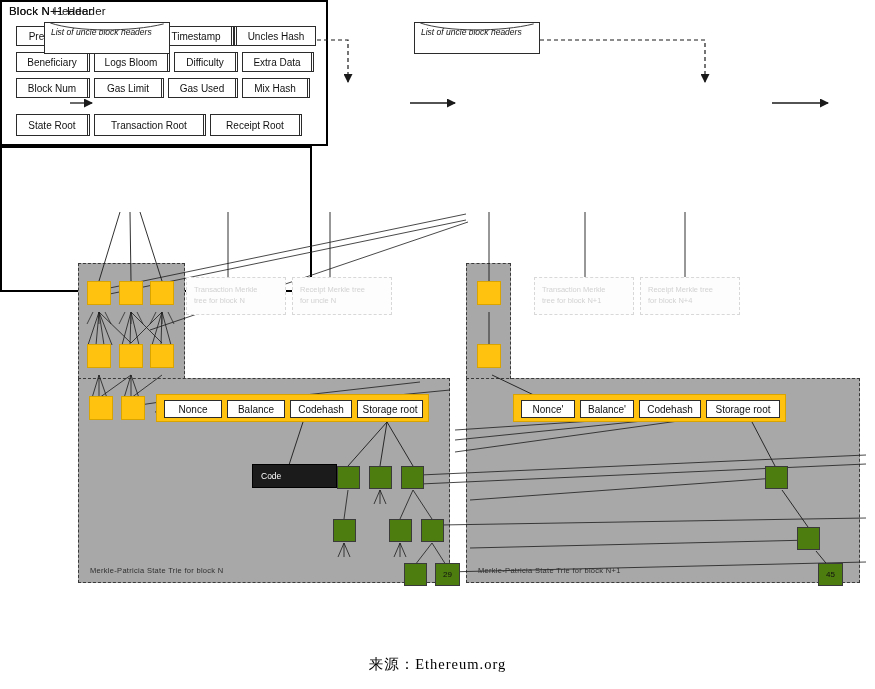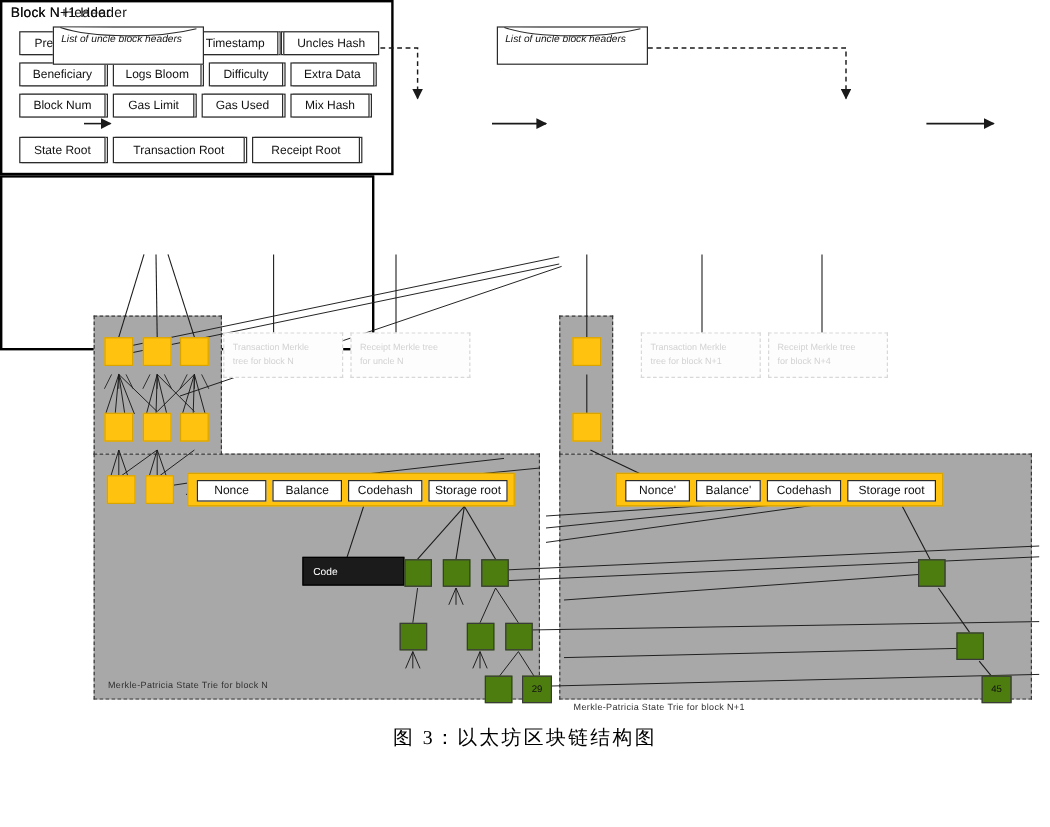--- a/index.html
+++ b/index.html
@@ -273,21 +273,21 @@
   <div class="gnode" style="left:389px;top:519px;width:23px;height:23px;"></div>
   <div class="gnode" style="left:421px;top:519px;width:23px;height:23px;"></div>
   <div class="gnode" style="left:404px;top:563px;width:23px;height:23px;"></div>
   <div class="gnode" style="left:435px;top:563px;width:25px;height:23px;">29</div>
 
   <div class="gnode" style="left:765px;top:466px;width:23px;height:23px;"></div>
   <div class="gnode" style="left:797px;top:527px;width:23px;height:23px;"></div>
   <div class="gnode" style="left:818px;top:563px;width:25px;height:23px;">45</div>
 
   <div class="trie-label" style="left:90px;top:566px;">Merkle-Patricia State Trie for block N</div>
-  <div class="trie-label" style="left:478px;top:566px;margin-top:19px;">Merkle-Patricia State Trie for block N+1</div>
+  <div class="trie-label" style="left:478px;top:566px;">Merkle-Patricia State Trie for block N+1</div>
 
   <div class="block" style="left:82px;top:66px;width:328px;height:146px;">
     <div class="block-title">Block N Header</div>
 
     <div class="field" style="left:18px;top:26px;width:72px;height:20px;">Prev Hash</div>
     <div class="field" style="left:96px;top:26px;width:60px;height:20px;">Nonce</div>
     <div class="field" style="left:162px;top:26px;width:72px;height:20px;">Timestamp</div>
     <div class="field" style="left:234px;top:26px;width:80px;height:20px;">Uncles Hash</div>
 
     <div class="field" style="left:18px;top:52px;width:72px;height:20px;">Beneficiary</div>
@@ -334,15 +334,15 @@
     </svg>
   </div>
 
   <div class="note" style="position:absolute;left:414px;top:22px;width:126px;height:32px;">
     <span>List of uncle block headers</span>
     <svg class="note-tail" width="126" height="10" viewBox="0 0 126 10">
       <path d="M0,0 C30,10 90,10 126,1" fill="#fff" stroke="#2b2b2b" stroke-width="1"></path>
     </svg>
   </div>
 
-  <div class="caption" id="fig-caption">图 3：以太坊区块链结构图</div>
+  <div class="caption" id="src-caption">来源：Ethereum.org</div>
 
 </div>
 
 </body></html>

